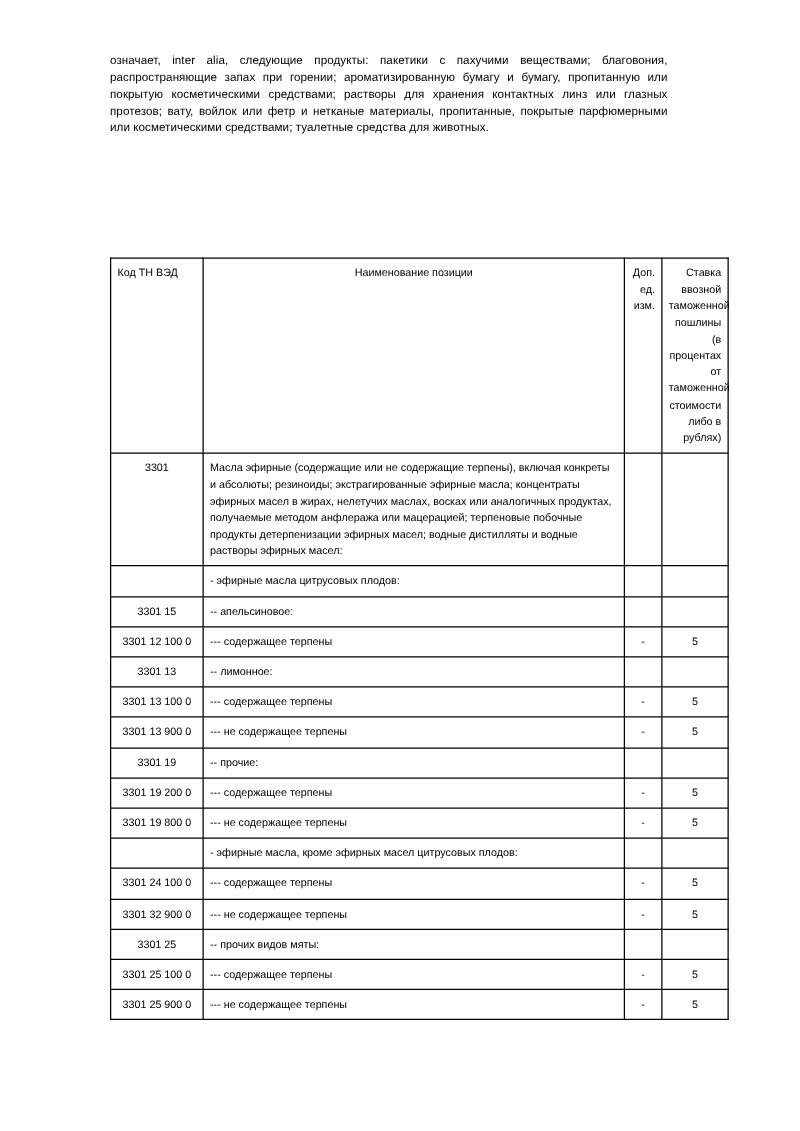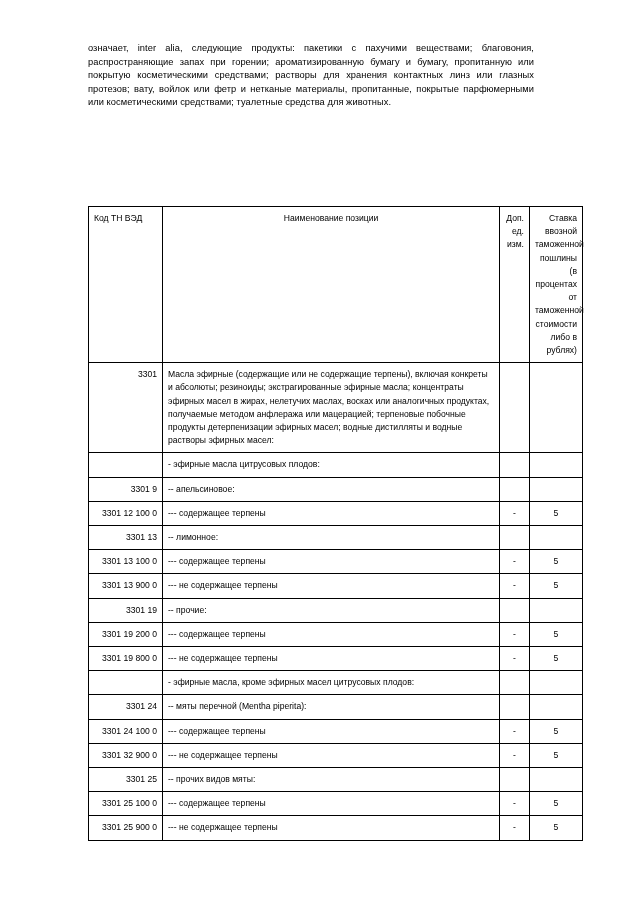--- a/index.html
+++ b/index.html
@@ -68,21 +68,21 @@
     padding-top: 8px;
     line-height: 11.8px;
   }
   th.head-duty {
     text-align: right;
     vertical-align: top;
     padding-top: 8px;
     line-height: 11.8px;
   }
   td.code-cell {
-    text-align: right;
+    text-align: center;
     white-space: nowrap;
   }
   td.name-cell {
     text-align: left;
   }
   td.unit-cell {
     text-align: center;
   }
   td.duty-cell {
     text-align: center;
@@ -122,21 +122,21 @@
           <td class="unit-cell"></td>
           <td class="duty-cell"></td>
         </tr>
         <tr>
           <td class="code-cell"></td>
           <td class="name-cell">- эфирные масла цитрусовых плодов:</td>
           <td class="unit-cell"></td>
           <td class="duty-cell"></td>
         </tr>
         <tr>
-          <td class="code-cell">3301 9</td>
+          <td class="code-cell">3301 15</td>
           <td class="name-cell">-- апельсиновое:</td>
           <td class="unit-cell"></td>
           <td class="duty-cell"></td>
         </tr>
         <tr>
           <td class="code-cell">3301 12 100 0</td>
           <td class="name-cell">--- содержащее терпены</td>
           <td class="unit-cell">-</td>
           <td class="duty-cell">5</td>
         </tr>
@@ -176,26 +176,20 @@
           <td class="unit-cell">-</td>
           <td class="duty-cell">5</td>
         </tr>
         <tr>
           <td class="code-cell"></td>
           <td class="name-cell">- эфирные масла, кроме эфирных масел цитрусовых плодов:</td>
           <td class="unit-cell"></td>
           <td class="duty-cell"></td>
         </tr>
         <tr>
-          <td class="code-cell">3301 24</td>
-          <td class="name-cell">-- мяты перечной (Mentha piperita):</td>
-          <td class="unit-cell"></td>
-          <td class="duty-cell"></td>
-        </tr>
-        <tr>
           <td class="code-cell">3301 24 100 0</td>
           <td class="name-cell">--- содержащее терпены</td>
           <td class="unit-cell">-</td>
           <td class="duty-cell">5</td>
         </tr>
         <tr>
           <td class="code-cell">3301 32 900 0</td>
           <td class="name-cell">--- не содержащее терпены</td>
           <td class="unit-cell">-</td>
           <td class="duty-cell">5</td>

